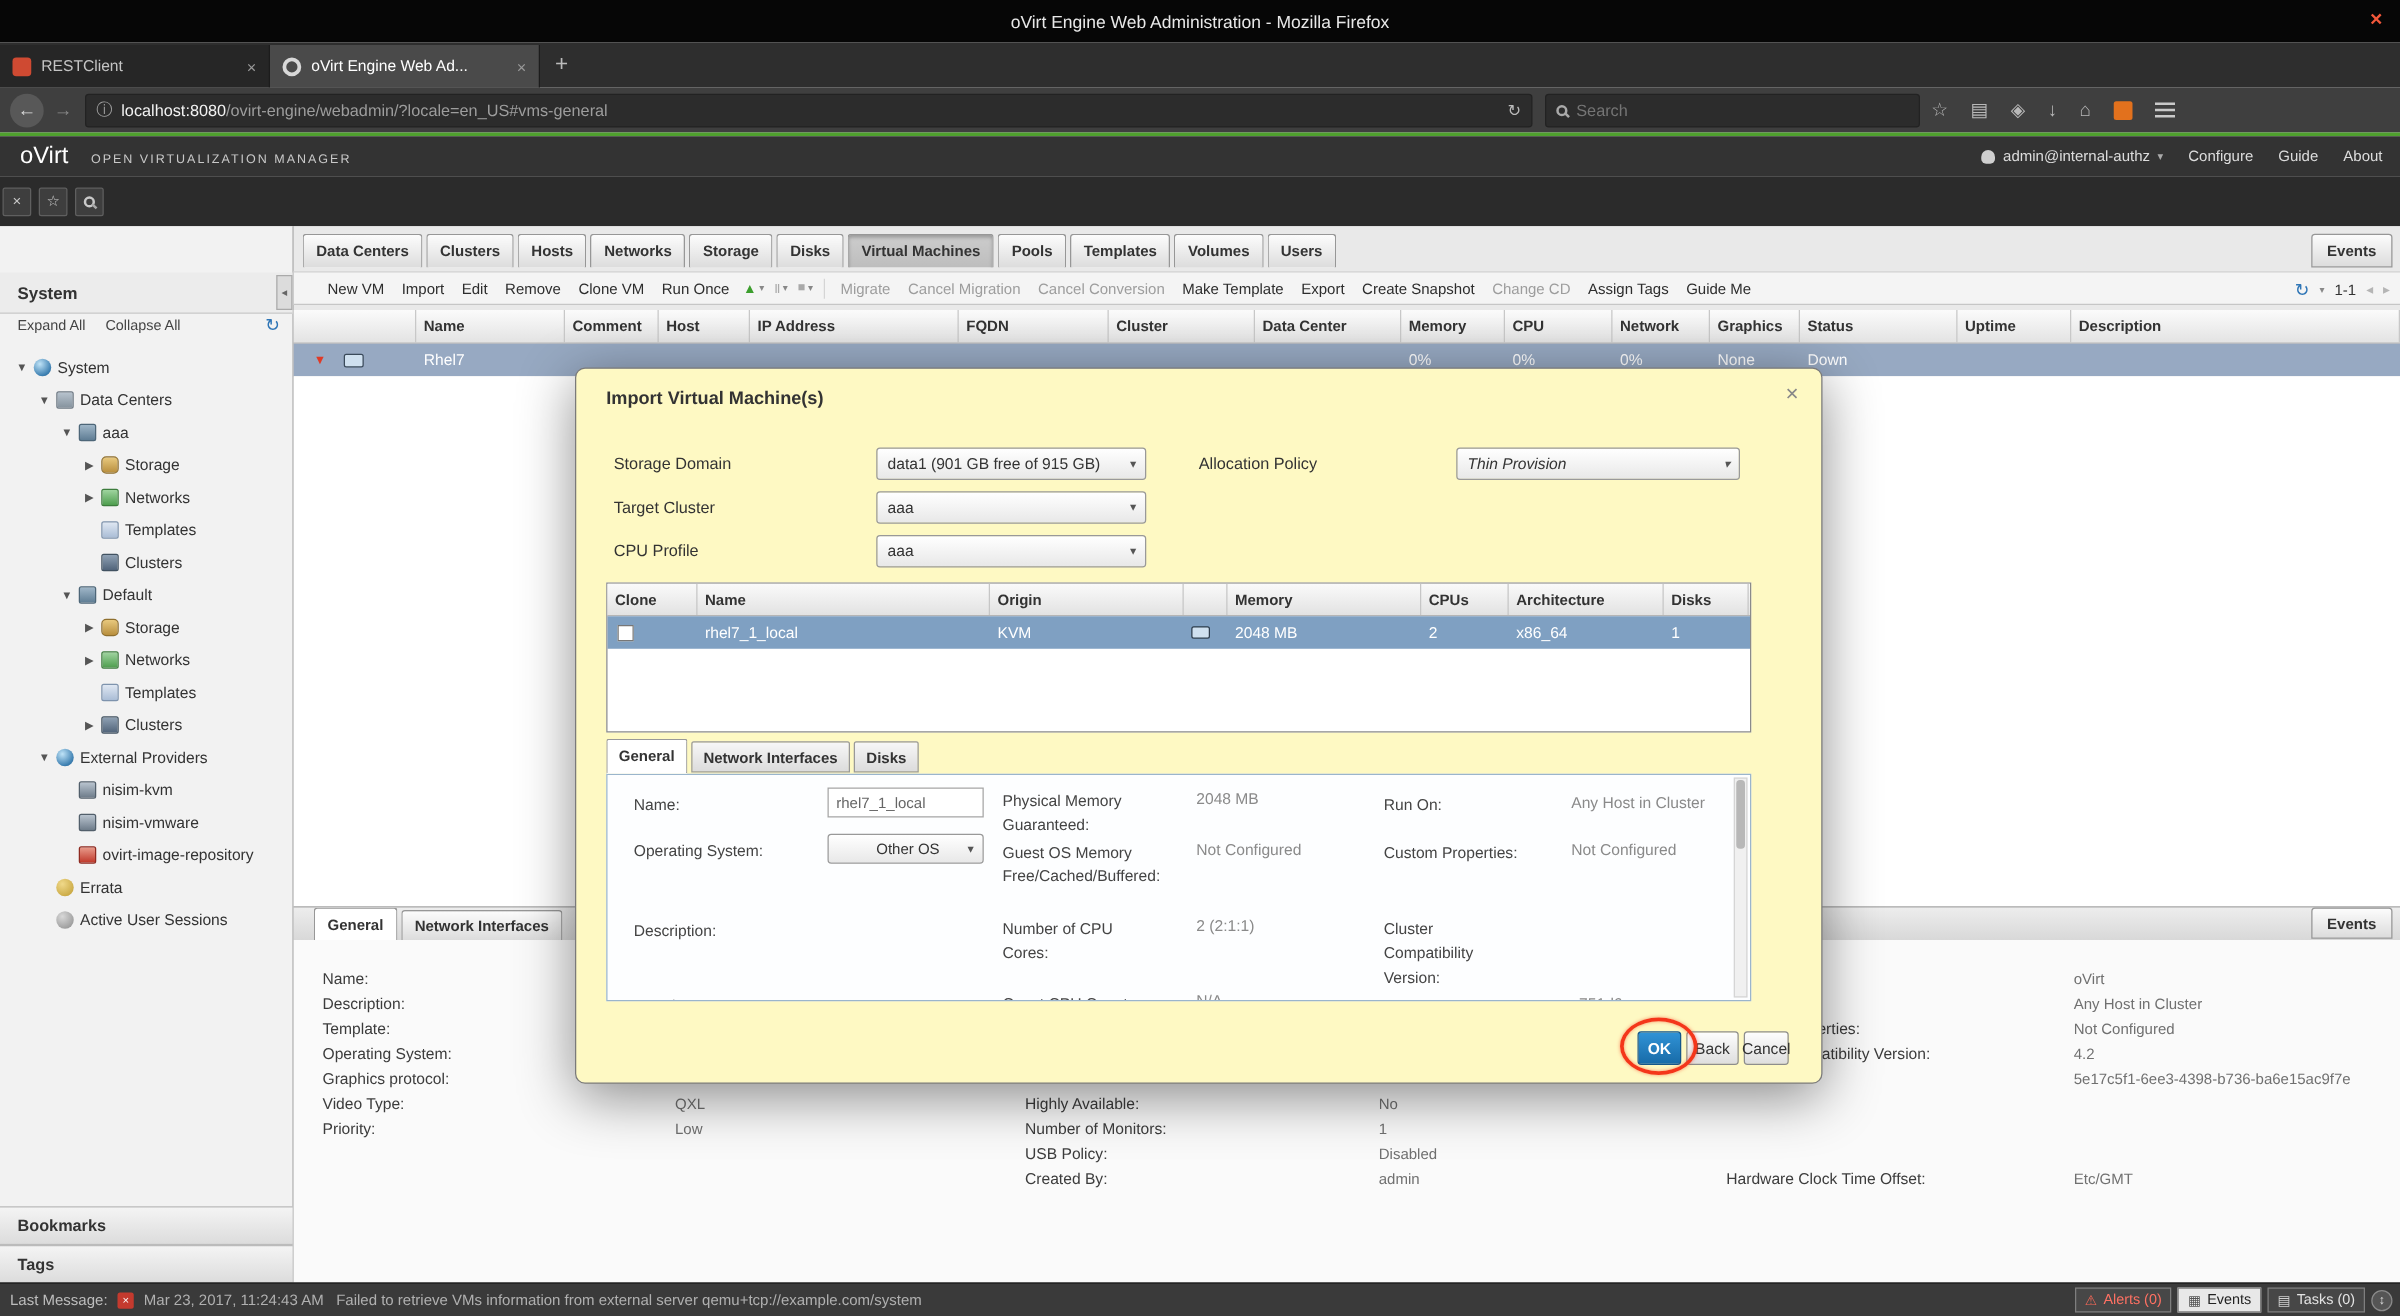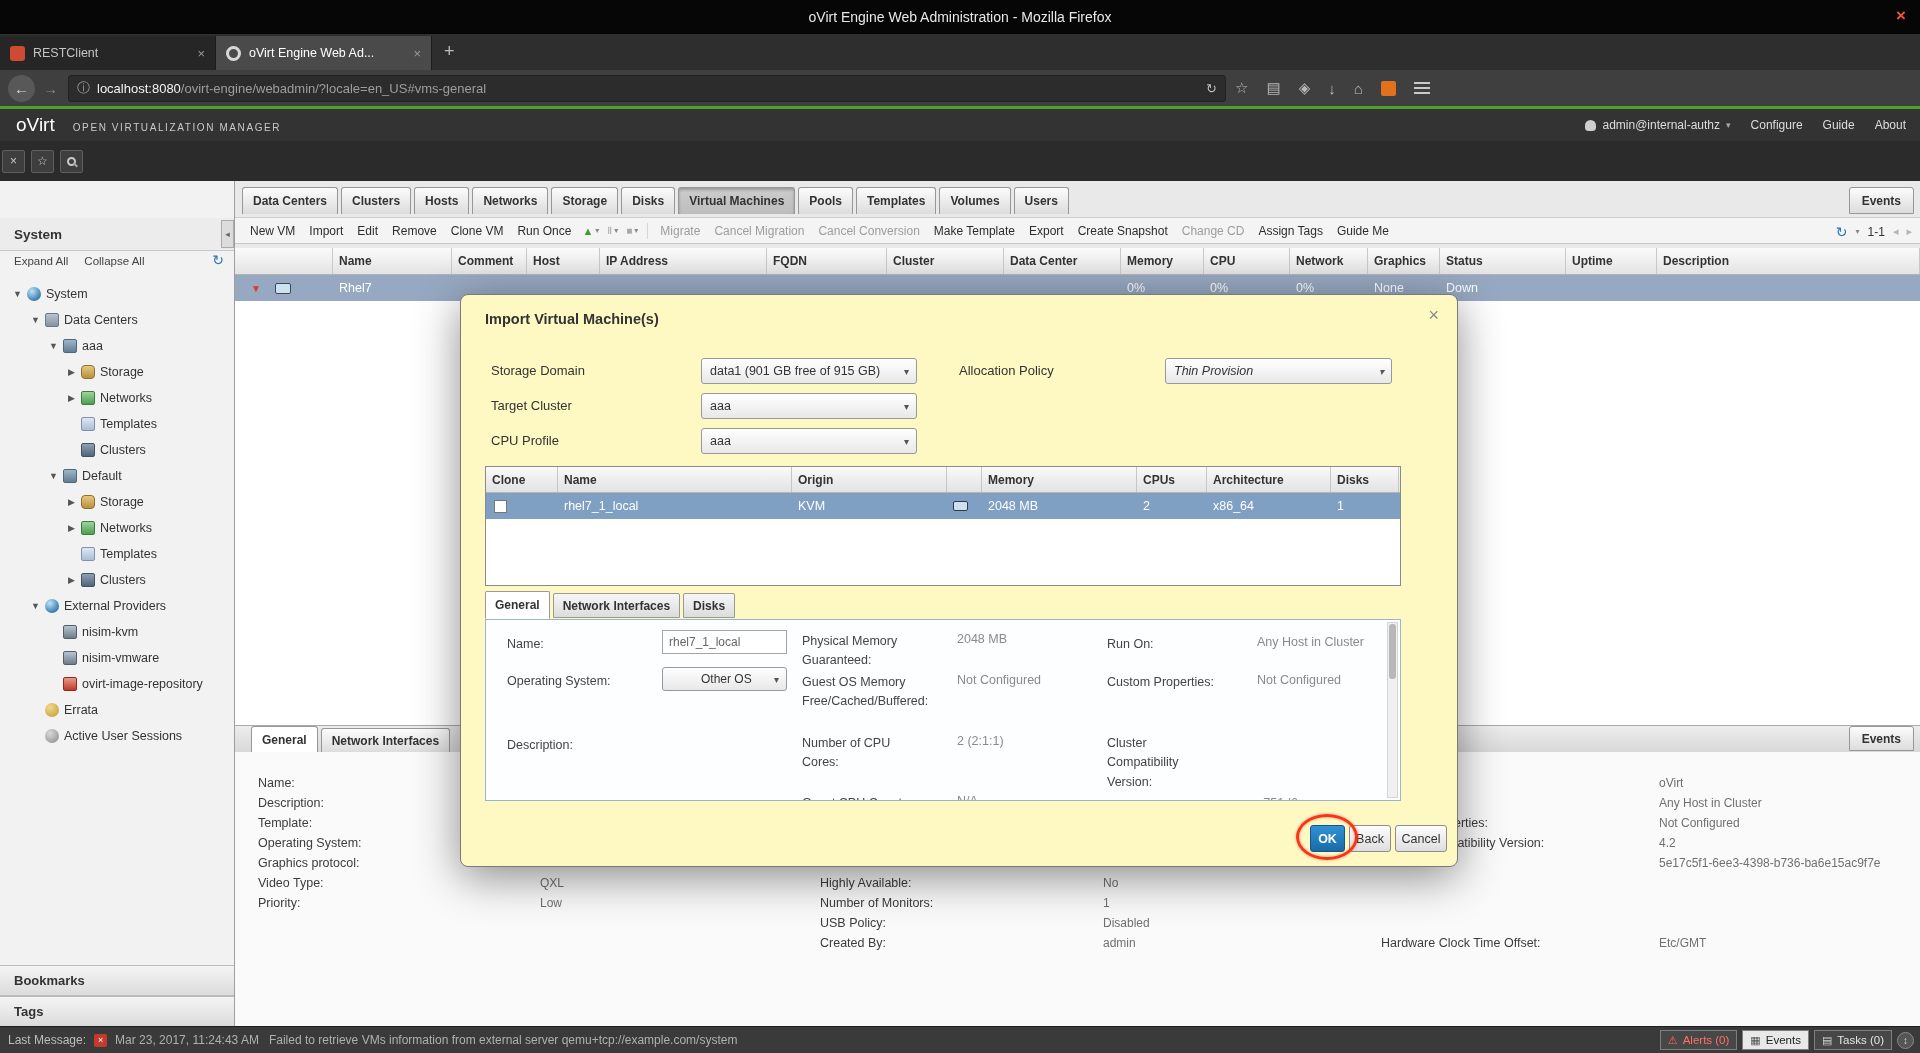--- a/index.html
+++ b/index.html
@@ -76,21 +76,21 @@
   .ic-user{border-radius:50%;background:radial-gradient(circle at 35% 30%,#d8d8d8,#8a8a8a);}
   .accordion{position:absolute;left:0;right:0;height:31px;background:linear-gradient(#f4f4f4,#dcdcdc);border-top:1px solid #bbb;border-bottom:1px solid #bbb;display:flex;align-items:center;font-weight:bold;font-size:13px;color:#333;padding-left:14px;}
 
   
   .main{position:absolute;left:235px;top:181px;right:0;height:845px;background:#e9e9e9;}
   .maintabs{position:absolute;top:6px;left:0;right:80px;height:27px;display:flex;padding-left:7px;gap:3px;}
   .mtab{height:27px;display:flex;align-items:center;padding:0 10px;background:linear-gradient(#fcfcfc,#dcdcdc);border:1px solid #979797;border-bottom:none;font-size:12px;font-weight:bold;color:#333;border-radius:3px 3px 0 0;white-space:nowrap;}
   .mtab.active{background:linear-gradient(#cdcdcd,#bdbdbd);box-shadow:inset 0 2px 3px rgba(0,0,0,.25);}
   .events-btn{position:absolute;right:6px;top:6px;height:27px;display:flex;align-items:center;padding:0 12px;background:linear-gradient(#fcfcfc,#dcdcdc);border:1px solid #979797;font-size:12px;font-weight:bold;color:#333;border-radius:3px 3px 0 0;}
 
-  .toolbar{position:absolute;top:36px;left:0;right:0;height:27px;background:#f4f4f4;border-top:1px solid #cfcfcf;border-bottom:1px solid #c6c6c6;display:flex;align-items:center;font-size:12px;color:#2d2d2d;padding-left:8px;}
+  .toolbar{position:absolute;top:36px;left:0;right:0;height:27px;background:#f4f4f4;border-top:1px solid #cfcfcf;border-bottom:1px solid #c6c6c6;display:flex;align-items:center;font-size:12px;color:#2d2d2d;padding-left:20px;}
   .tbtn{padding:0 7px;white-space:nowrap;}
   .tbtn.disabled{color:#9d9d9d;}
   .ticonbtn{display:flex;align-items:center;margin:0 4px;gap:2px;}
   .glyph-run{color:#3c9e2d;font-size:11px;}
   .glyph-gray{color:#a9a9a9;font-size:10px;}
   .mini-caret{font-size:8px;color:#888;}
   .tsep{width:1px;height:16px;background:#d5d5d5;margin:0 5px;}
   .tb-right{position:absolute;right:8px;top:0;height:27px;display:flex;align-items:center;gap:8px;}
   .refresh-ic{color:#2e75b6;font-size:14px;}
   .pag{font-size:12px;color:#333;}
@@ -153,21 +153,21 @@
   .dp-label{position:absolute;font-size:12.5px;color:#444;line-height:1.55;}
   .dp-val{position:absolute;font-size:12.5px;color:#8a8a8a;white-space:nowrap;}
   .dp-input{position:absolute;left:176px;top:10px;width:125px;height:24px;border:1px solid #a5a5a5;font-size:12px;color:#666;padding:0 6px;font-family:inherit;background:#fff;}
   .dp-dd{left:176px;top:47px;width:125px;height:24px;font-size:12px;padding-left:38px;}
   .dp-scroll{position:absolute;right:2px;top:2px;width:11px;height:176px;background:#f0f0f0;border:1px solid #d5d5d5;}
   .dp-thumb{position:absolute;left:1px;top:1px;width:7px;height:55px;background:#b8b8b8;border-radius:3px;}
   .w118{width:118px;} .w100{width:100px;}
   .btn{position:absolute;height:27px;display:flex;align-items:center;justify-content:center;font-size:12.5px;border:1px solid #8d8d8d;border-radius:3px;background:linear-gradient(#fdfdfd,#dedede);color:#333;}
   .btn-ok{left:849px;top:530px;width:35px;background:linear-gradient(#3093d6,#186ba8);border-color:#14568a;color:#fff;font-weight:bold;}
   .btn-back{left:888px;top:530px;width:42px;}
-  .btn-cancel{left:934px;top:530px;width:52px;}
+  .btn-cancel{left:934px;top:530px;width:36px;}
 
   .annot{position:absolute;left:1296px;top:814px;width:62px;height:46px;border:3px solid #f4361a;border-radius:50%;z-index:40;pointer-events:none;box-shadow:0 0 3px rgba(244,54,26,.55), inset 0 0 3px rgba(244,54,26,.55);}
 </style>
 </head>
 <body>
 
 <div class="screen">
 
   <div class="titlebar">
     <span>oVirt Engine Web Administration - Mozilla Firefox</span>
@@ -191,20 +191,24 @@
   <div class="navbar">
     <span class="nav-circle">←</span>
     <span class="nav-fwd">→</span>
     <div class="urlbox">
       <span>ⓘ</span>
       <span style="display:flex;white-space:nowrap;">
           <span class="host">localhost:8080</span>
           <span>/ovirt-engine/webadmin/?locale=en_US#vms-general</span>
         </span>
       <span class="reload">↻</span>
+    </div>
+    <div class="searchbox">
+      <span class="mag"></span>
+      <input placeholder="Search" style="">
     </div>
     <span class="nav-ic">☆</span>
     <span class="nav-ic">▤</span>
     <span class="nav-ic">◈</span>
     <span class="nav-ic">↓</span>
     <span class="nav-ic">⌂</span>
     <span class="addon-sq"></span>
     <span class="hamb"></span>
   </div>
 

